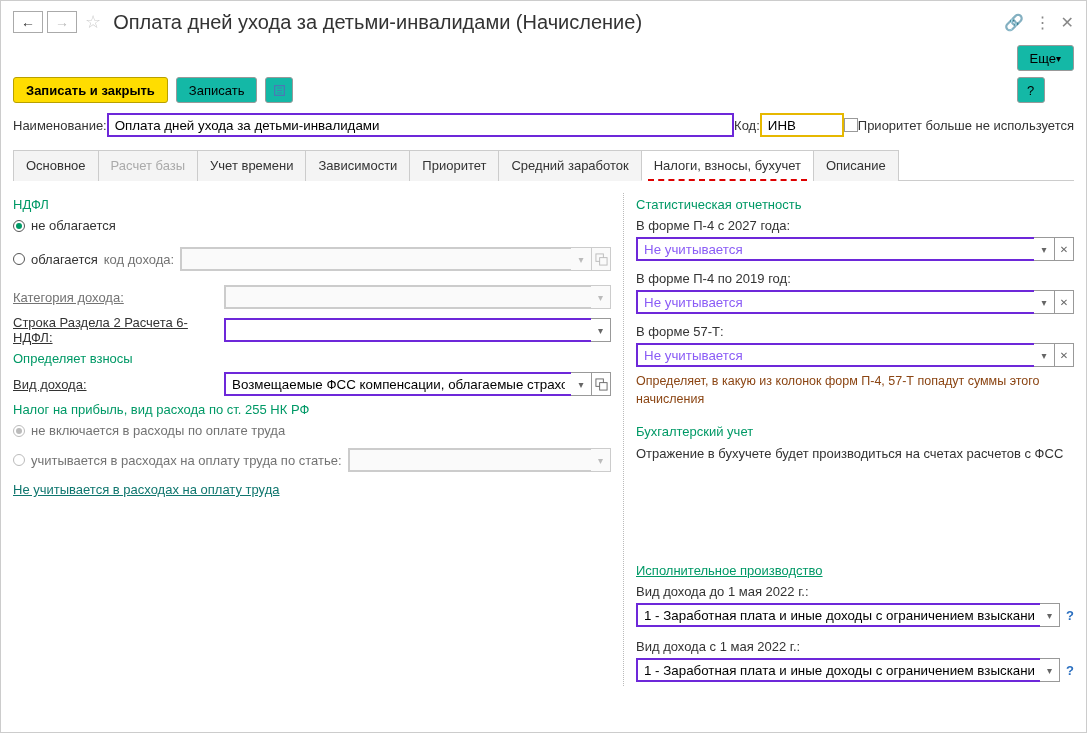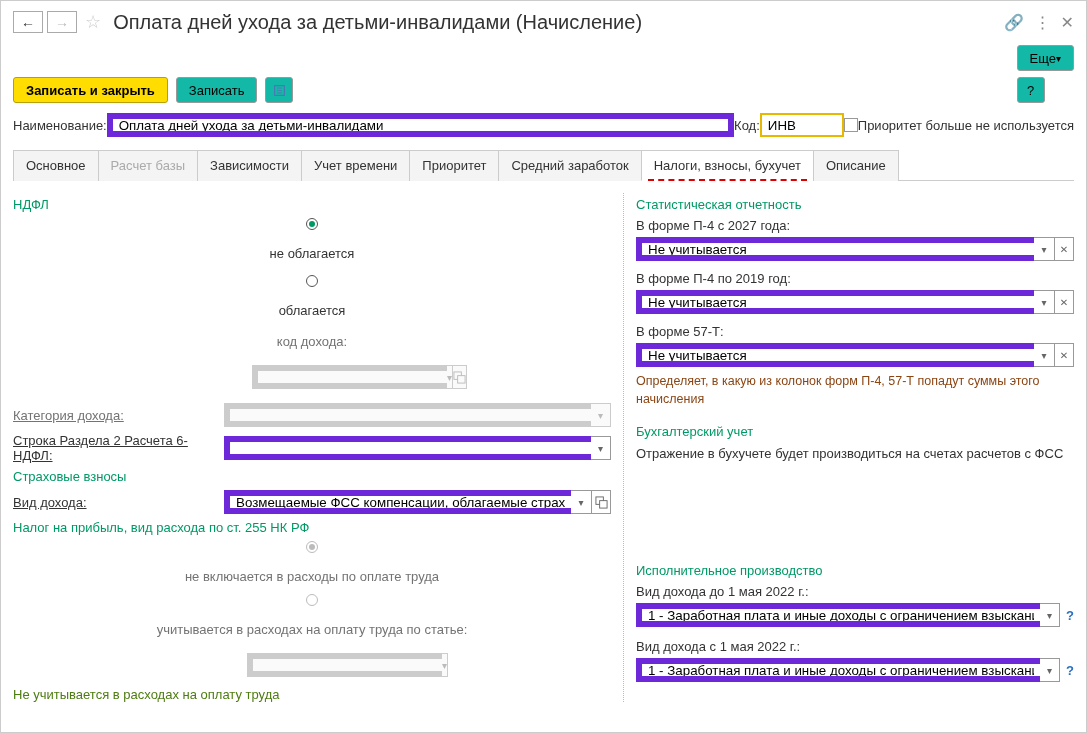--- a/index.html
+++ b/index.html
@@ -78,21 +78,21 @@
     display: flex; gap: 6px; flex-direction: column;
   }
   .btn-more::after { content: " ▾"; font-size: 10px; }
   .row {
     display: flex; align-items:center; 
     margin-top: 10px;
   }
   .label { white-space: nowrap; }
   .input {
     height: 24px;
-    border: 6px solid #6d28d9;
+    border: 2px solid #6d28d9;
     padding: 0 6px;
     background: #fff;
   }
   .input-name { flex: 1; }
   .input-code {
     width: 84px;
     border: 2px solid #e6b800;
   }
   .checkbox {
     width: 14px; height: 14px; border: 1px solid #999;
@@ -129,23 +129,22 @@
     margin-top: 12px;
     gap: 0;
   }
   .col-left { width: 610px; padding-right: 12px;}
   .col-right { flex: 1; border-left: 1px dotted #bbb; padding-left: 12px; }
   .section-head {
     color: #009966;
     margin: 4px 0 6px 0;
   }
   .radio-row {
-    display: flex; align-items: center; gap: 16px;
+    display: flex; align-items: center; gap: 6px;
     margin: 4px 0;
-    flex-direction: column;
   }
   .radio {
     width: 12px; height: 12px; border: 1px solid #555; border-radius: 50%;
     display:inline-flex; align-items:center; justify-content:center;
   }
   .radio.checked::after {
     content:""; width:6px; height:6px; background:#009966; border-radius:50%;
   }
   .radio.disabled { border-color: #bbb; }
   .radio.disabled.checked::after { background:#bbb; }
@@ -166,26 +165,26 @@
     background:#fff; cursor:pointer;
     font-size: 10px;
     color: #666;
   }
   .combo .arrow { border-left: none; border-right: none; }
   .combo .open { }
   .combo.disabled .input,
   .combo.disabled .arrow,
   .combo.disabled .open,
   .combo.disabled .clear { background:#fafafa; color:#bbb; border-color:#ccc; }
-  .combo .input.placeholder { color:#000000; }
-  .brown { color: #4d7c0f; }
+  .combo .input.placeholder { color:#8b5cf6; }
+  .brown { color: #0f766e; text-decoration: underline; }
   .hint { color: #8b4513; font-size: 12.5px; line-height: 1.4; }
   .info { color: #333; line-height: 1.4; }
   .gap-top { margin-top: 16px; }
-  .gap-top-big { margin-top: 100px; }
+  .gap-top-big { margin-top: 100px; text-decoration: underline; }
   .help-q {
     color: #2a6fc0; cursor:pointer; font-weight:bold;
     margin-left: 6px;
   }
   .open-svg { width:13px; height:13px; }
 </style>
 </head>
 <body>
 
 <div class="window">
@@ -223,22 +222,22 @@
     <input class="input input-name" value="Оплата дней ухода за детьми-инвалидами" style="">
     <span class="label">Код:</span>
     <input class="input input-code" value="ИНВ" style="">
     <span class="checkbox"></span>
     <span class="label">Приоритет больше не используется</span>
   </div>
 
   <div class="tabs">
     <div class="tab">Основное</div>
     <div class="tab disabled">Расчет базы</div>
+    <div class="tab">Учет времени</div>
     <div class="tab">Зависимости</div>
-    <div class="tab">Учет времени</div>
     <div class="tab">Приоритет</div>
     <div class="tab">Средний заработок</div>
     <div class="tab active">Налоги, взносы, бухучет</div>
     <div class="tab">Описание</div>
   </div>
 
   <div class="content">
     <div class="col-left">
       <div class="section-head">НДФЛ</div>
       <div class="radio-row">
@@ -270,21 +269,21 @@
       </div>
 
       <div class="field-row">
         <span class="field-label">Строка Раздела 2 Расчета 6-НДФЛ:</span>
         <div class="combo">
           <input class="input" style="">
           <div class="open" style="border-left:none">▾</div>
         </div>
       </div>
 
-      <div class="section-head">Страховые взносы</div>
+      <div class="section-head">Определяет взносы</div>
       <div class="field-row">
         <span class="field-label">Вид дохода:</span>
         <div class="combo">
           <input class="input" value="Возмещаемые ФСС компенсации, облагаемые страховыми вз" style="">
           <div class="arrow">▾</div>
           <div class="open">
             <svg class="open-svg" viewBox="0 0 14 14">
                 <rect x="1" y="1" width="8" height="8" fill="none" stroke="#666"></rect>
                 <rect x="5" y="5" width="8" height="8" fill="#fff" stroke="#666"></rect>
               </svg>

